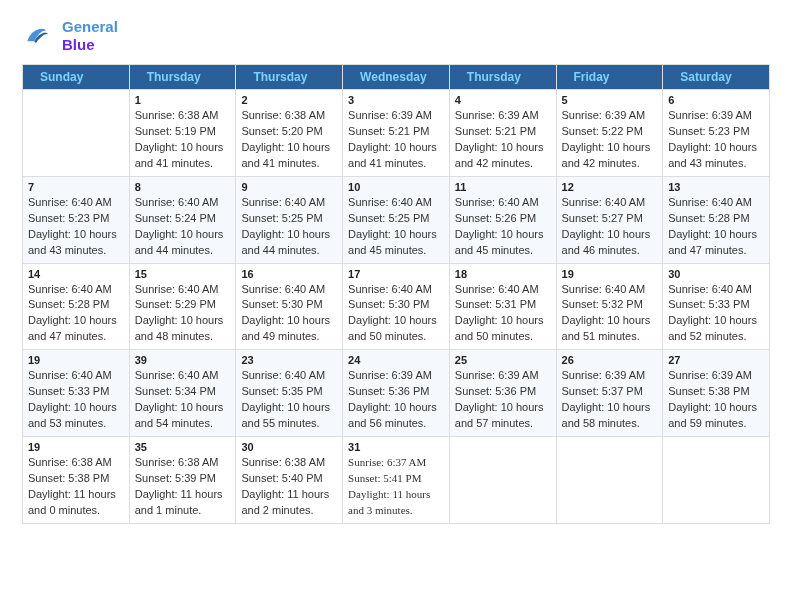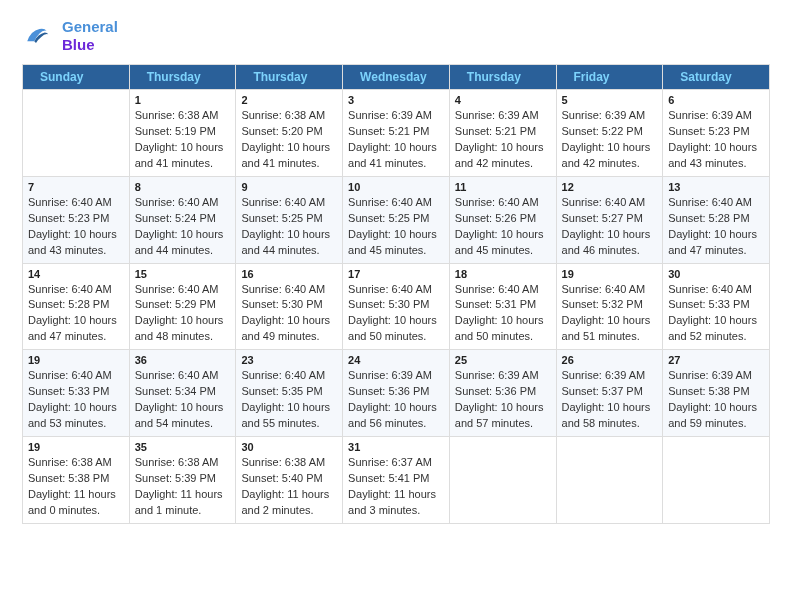--- a/index.html
+++ b/index.html
@@ -254,21 +254,21 @@
           </td>
         </tr>
         <tr>
           <td>
             <div class="day-num">19</div>
             <div class="cell-text" style="white-space: pre-line;">Sunrise: 6:40 AM
 Sunset: 5:33 PM
 Daylight: 10 hours and 53 minutes.</div>
           </td>
           <td>
-            <div class="day-num">36</div>
+            <div class="day-num">39</div>
             <div class="cell-text" style="white-space: pre-line;">Sunrise: 6:40 AM
 Sunset: 5:34 PM
 Daylight: 10 hours and 54 minutes.</div>
           </td>
           <td>
             <div class="day-num">23</div>
             <div class="cell-text" style="white-space: pre-line;">Sunrise: 6:40 AM
 Sunset: 5:35 PM
 Daylight: 10 hours and 55 minutes.</div>
           </td>
@@ -311,21 +311,21 @@
 Daylight: 11 hours and 1 minute.</div>
           </td>
           <td>
             <div class="day-num">30</div>
             <div class="cell-text" style="white-space: pre-line;">Sunrise: 6:38 AM
 Sunset: 5:40 PM
 Daylight: 11 hours and 2 minutes.</div>
           </td>
           <td>
             <div class="day-num">31</div>
-            <div class="cell-text" style="white-space: pre-line;">Sunrise: 6:37 AM
+            <div class="cell-text" style="white-space: pre-line; font-family: Liberation Serif, serif;">Sunrise: 6:37 AM
 Sunset: 5:41 PM
 Daylight: 11 hours and 3 minutes.</div>
           </td>
           <td class="empty-cell"></td>
           <td class="empty-cell"></td>
           <td class="empty-cell"></td>
         </tr>
       </tbody>
   </table>
 </div>

